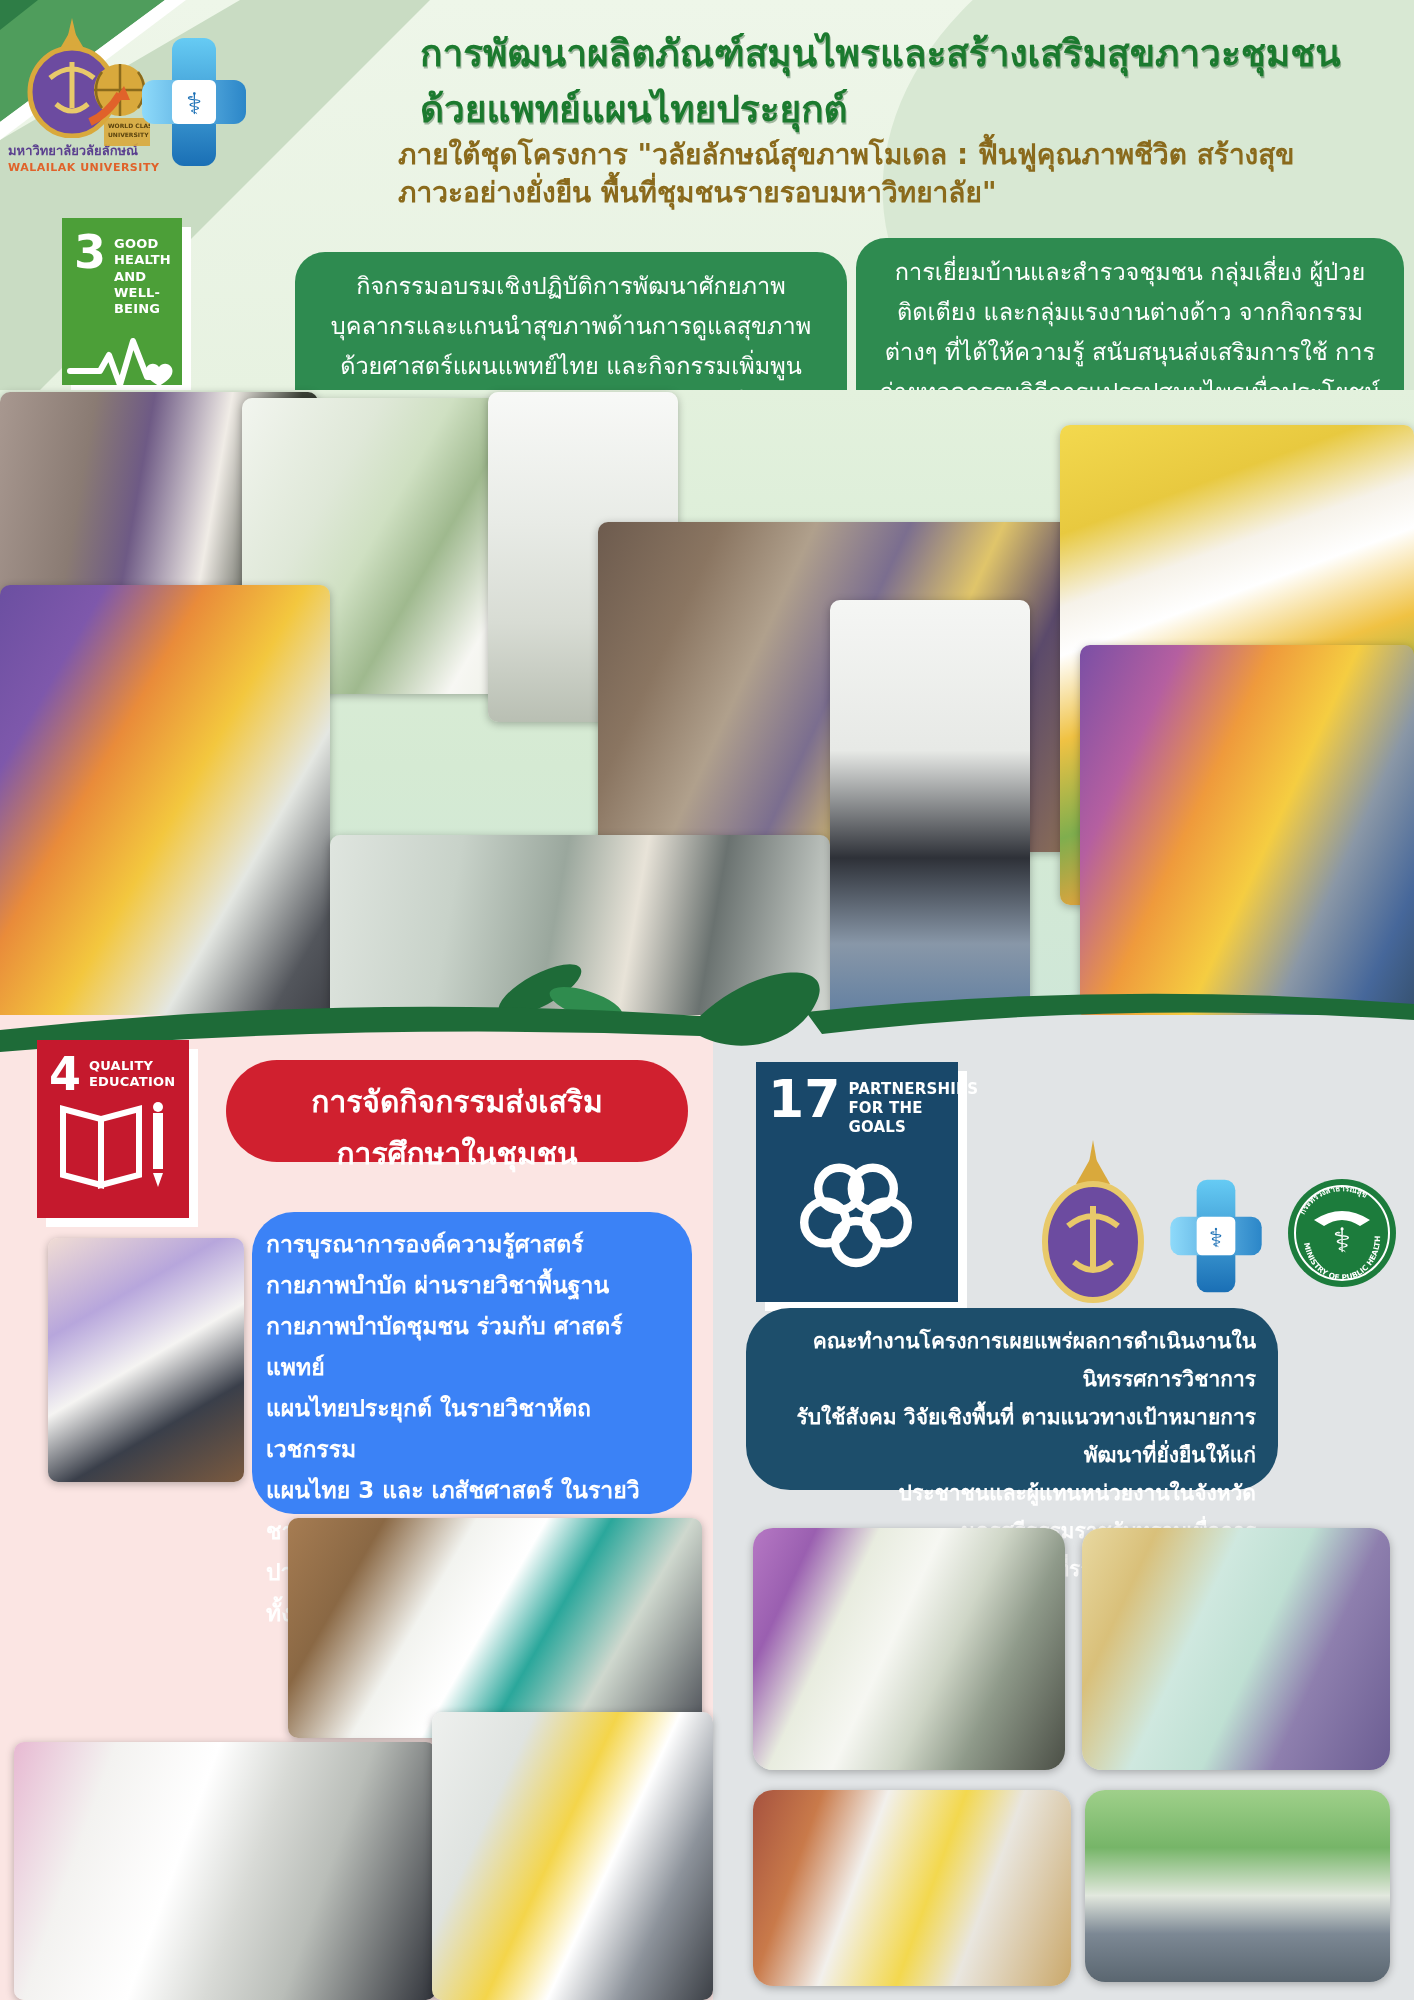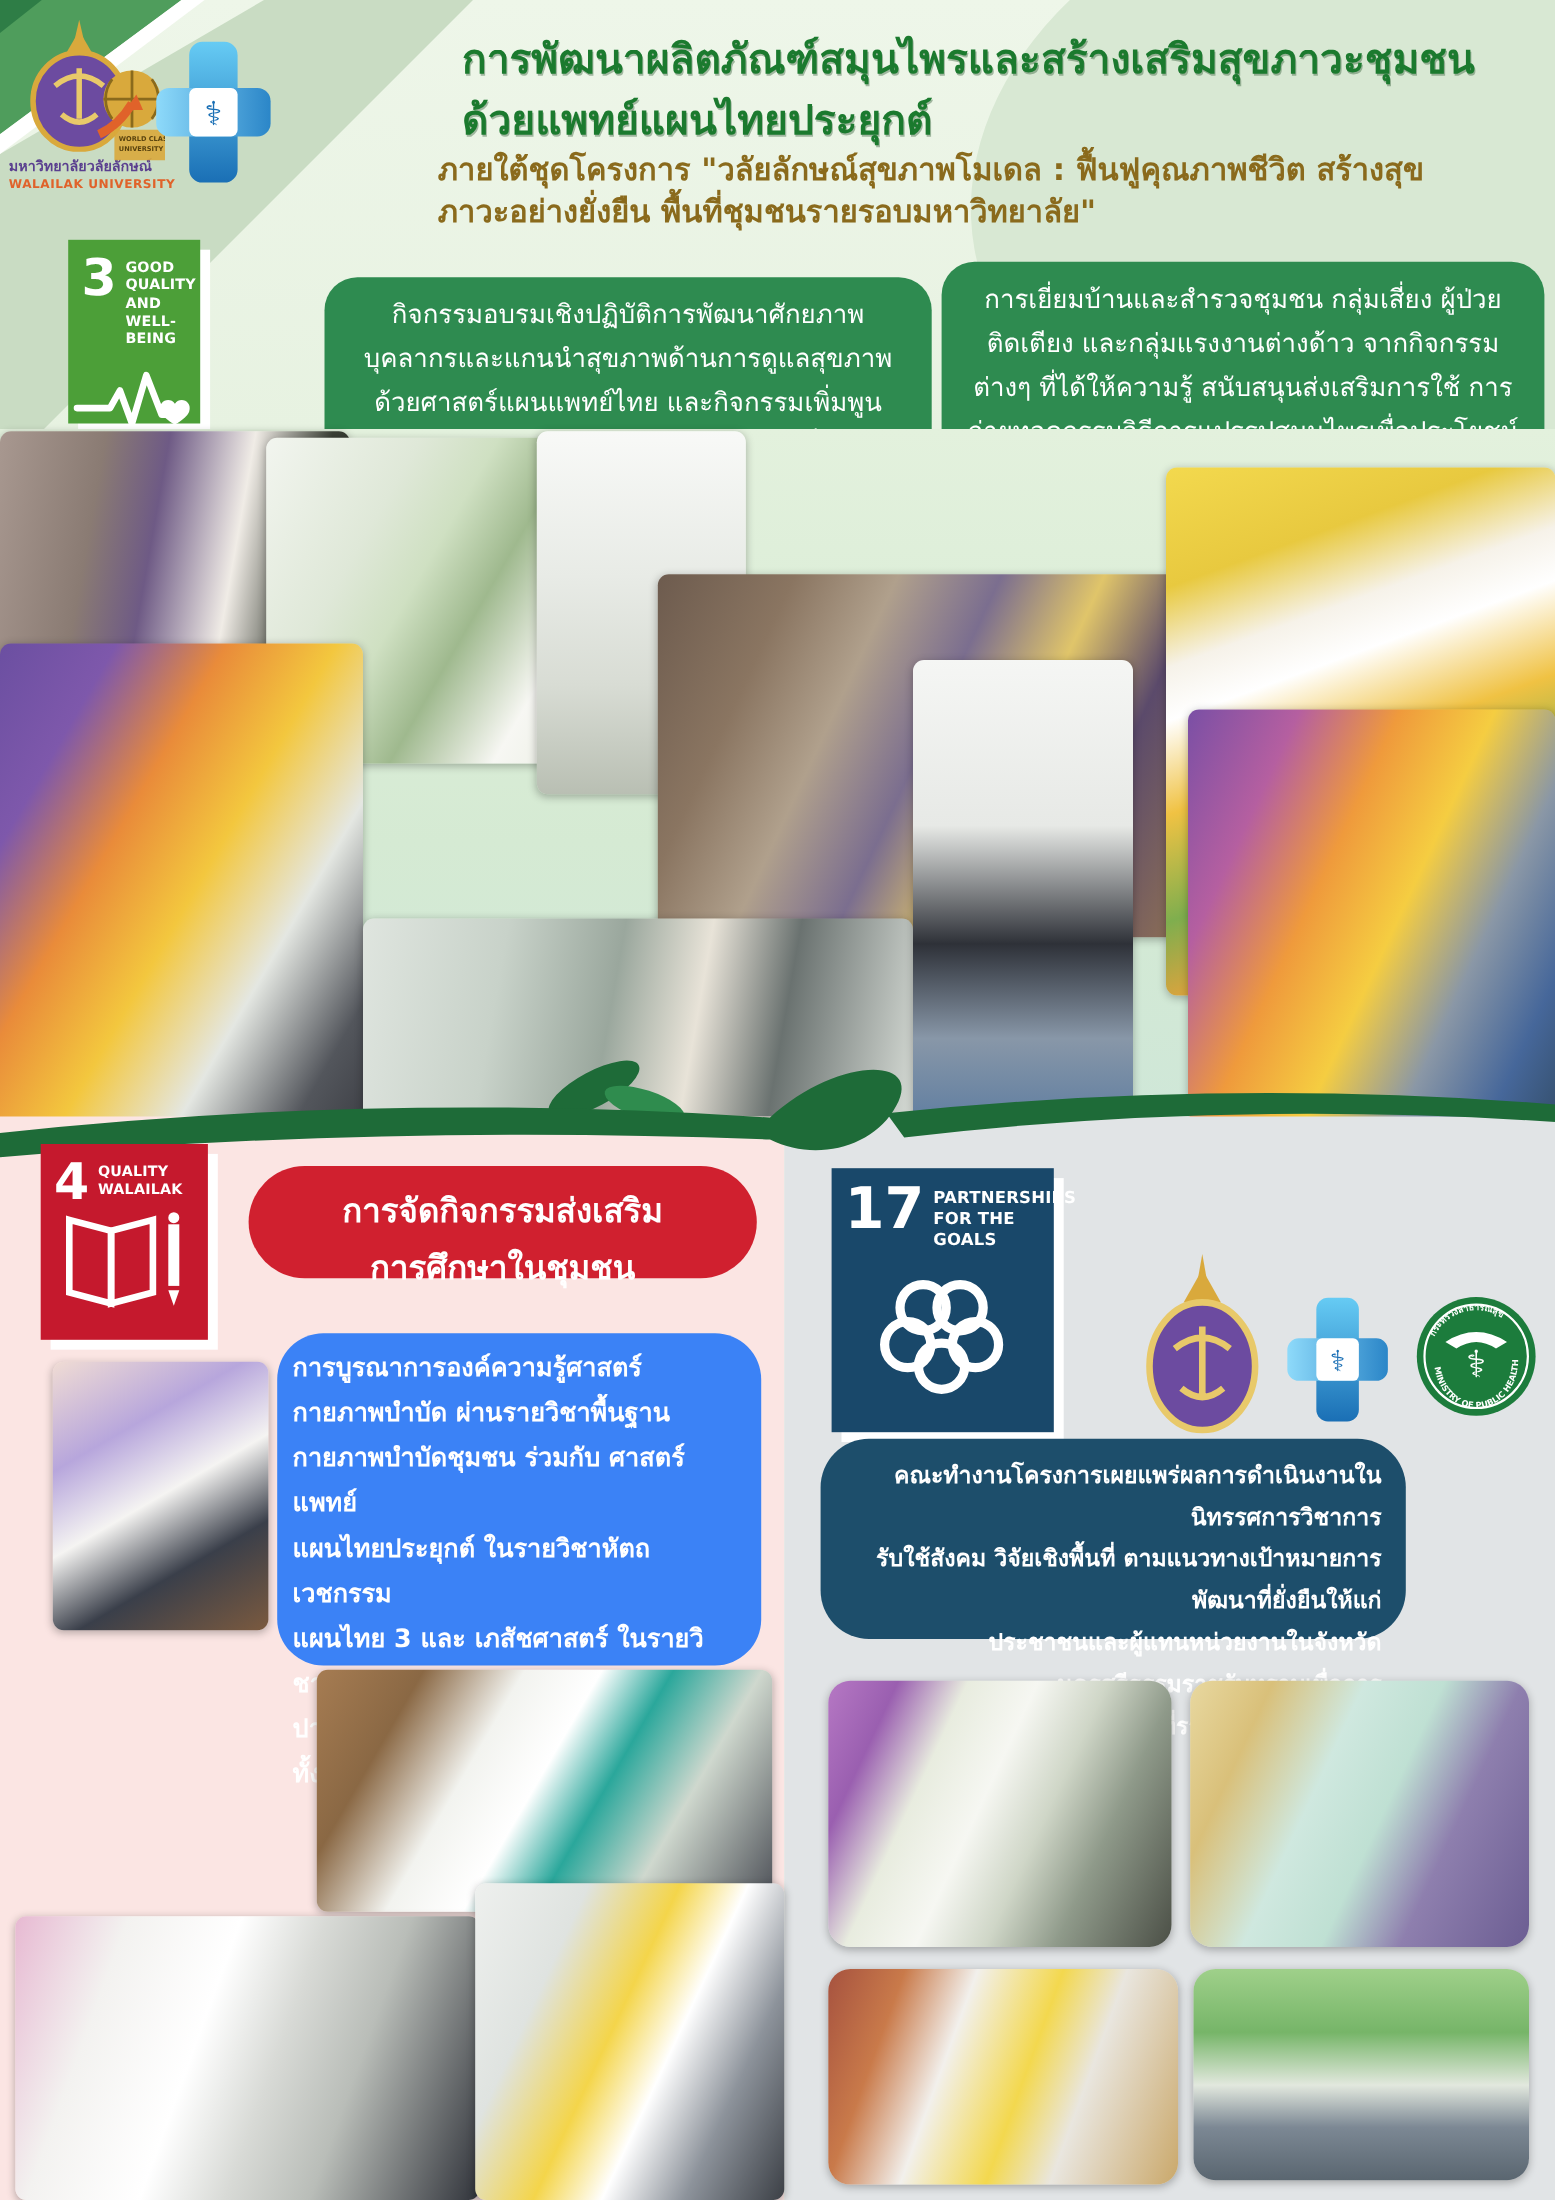--- a/index.html
+++ b/index.html
@@ -126,21 +126,21 @@
 
 
   <div class="abs lines" id="title">การพัฒนาผลิตภัณฑ์สมุนไพรและสร้างเสริมสุขภาวะชุมชน
 ด้วยแพทย์แผนไทยประยุกต์</div>
   <div class="abs lines" id="subtitle">ภายใต้ชุดโครงการ "วลัยลักษณ์สุขภาพโมเดล : ฟื้นฟูคุณภาพชีวิต สร้างสุข
 ภาวะอย่างยั่งยืน พื้นที่ชุมชนรายรอบมหาวิทยาลัย"</div>
 
   <div class="abs sdg-badge" id="sdg3">
     <div class="sdg-head">
       <div class="sdg-num">3</div>
-      <div class="sdg-name lines">GOOD QUALITY
+      <div class="sdg-name lines">GOOD HEALTH
 AND WELL-BEING</div>
     </div>
     <svg width="120" height="84" viewBox="0 0 120 84" style="margin:6px 0 0 0">
       <path d="M8,48 H38 l9,-16 11,30 13,-44 14,36 h8" stroke="#ffffff" stroke-width="6" fill="none" stroke-linecap="round" stroke-linejoin="round"></path>
       <path d="M97,44 c-5,-7 -16,-2 -13,7 c2,6 13,12 13,12 c0,0 11,-6 13,-12 c3,-9 -8,-14 -13,-7 z" fill="#ffffff"></path>
     </svg>
   </div>
 
   <div class="abs green-box lines" id="gbox-left">กิจกรรมอบรมเชิงปฏิบัติการพัฒนาศักยภาพ
 บุคลากรและแกนนำสุขภาพด้านการดูแลสุขภาพ
@@ -173,21 +173,21 @@
     <ellipse cx="586" cy="52" rx="38" ry="13" fill="#2f8c4e" transform="rotate(18 586 52)"></ellipse>
     <path d="M0,78 Q350,40 700,64 L700,84 Q350,70 0,100 Z" fill="#1e6b38"></path>
     <path d="M700,64 C760,8 846,6 812,58 C790,92 740,104 700,84 Z" fill="#1e6b38"></path>
     <path d="M806,60 Q1110,28 1414,52 L1414,68 Q1110,48 822,82 Z" fill="#1e6b38"></path>
   </svg>
 
   <div class="abs sdg-badge" id="sdg4">
     <div class="sdg-head">
       <div class="sdg-num">4</div>
       <div class="sdg-name lines">QUALITY
-WALAILAK</div>
+EDUCATION</div>
     </div>
     <svg width="130" height="96" viewBox="0 0 130 96" style="margin:4px 0 0 12px">
       <path d="M14,10 L52,20 L52,86 L14,76 Z" fill="none" stroke="#fff" stroke-width="6"></path>
       <path d="M90,10 L52,20 L52,86 L90,76 Z" fill="none" stroke="#fff" stroke-width="6"></path>
       <rect x="104" y="14" width="10" height="56" fill="#fff"></rect>
       <polygon points="104,74 114,74 109,88" fill="#fff"></polygon>
       <circle cx="109" cy="8" r="5" fill="#fff"></circle>
     </svg>
   </div>
 

